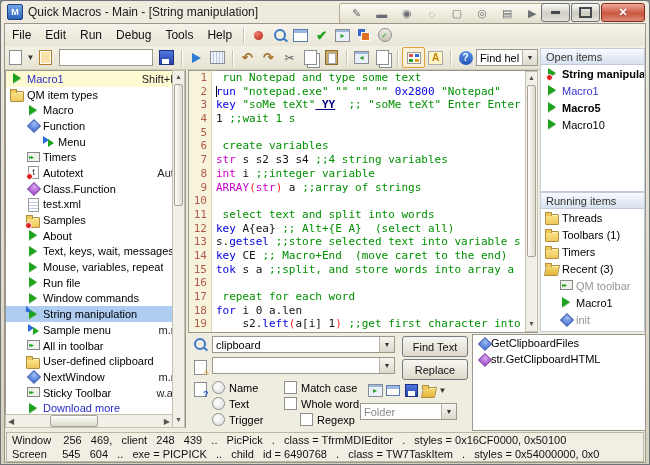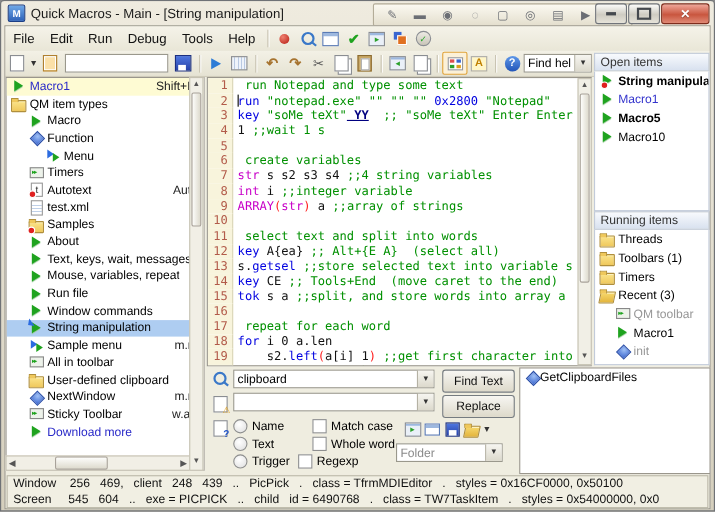--- a/index.html
+++ b/index.html
@@ -269,20 +269,24 @@
           <div class="trow" style="padding-left: 20px;">
             <span class="ic ic-toolbar"></span>
             <span class="lab">Timers</span>
           </div>
           <div class="trow" style="padding-left: 20px;">
             <span class="ic ic-autotext"></span>
             <span class="lab">Autotext</span>
             <span class="rt">Autot</span>
           </div>
           <div class="trow" style="padding-left: 20px;">
+            <span class="ic ic-class-function"></span>
+            <span class="lab">Class.Function</span>
+          </div>
+          <div class="trow" style="padding-left: 20px;">
             <span class="ic ic-xml"></span>
             <span class="lab">test.xml</span>
           </div>
           <div class="trow" style="padding-left: 20px;">
             <span class="ic ic-folder-badge">
               <span class="bdg"></span>
             </span>
             <span class="lab">Samples</span>
           </div>
           <div class="trow" style="padding-left: 20px;">
@@ -355,21 +359,21 @@
           <div class="eline"><span class="lnum">4</span><span class="lcode"><span class="sg-n">1 </span><span class="sg-g">;;wait 1 s</span></span></div>
           <div class="eline"><span class="lnum">5</span><span class="lcode"></span></div>
           <div class="eline"><span class="lnum">6</span><span class="lcode"><span class="sg-g"> create variables</span></span></div>
           <div class="eline"><span class="lnum">7</span><span class="lcode"><span class="sg-t">str</span><span class="sg-n"> s s2 s3 s4 </span><span class="sg-g">;;4 string variables</span></span></div>
           <div class="eline"><span class="lnum">8</span><span class="lcode"><span class="sg-t">int</span><span class="sg-n"> i </span><span class="sg-g">;;integer variable</span></span></div>
           <div class="eline"><span class="lnum">9</span><span class="lcode"><span class="sg-t">ARRAY</span><span class="sg-p">(</span><span class="sg-t">str</span><span class="sg-p">)</span><span class="sg-n"> a </span><span class="sg-g">;;array of strings</span></span></div>
           <div class="eline"><span class="lnum">10</span><span class="lcode"></span></div>
           <div class="eline"><span class="lnum">11</span><span class="lcode"><span class="sg-g"> select text and split into words</span></span></div>
           <div class="eline"><span class="lnum">12</span><span class="lcode"><span class="sg-b">key</span><span class="sg-n"> A{ea} </span><span class="sg-g">;; Alt+{E A}  (select all)</span></span></div>
           <div class="eline"><span class="lnum">13</span><span class="lcode"><span class="sg-n">s.</span><span class="sg-b">getsel</span><span class="sg-n"> </span><span class="sg-g">;;store selected text into variable s</span></span></div>
-          <div class="eline"><span class="lnum">14</span><span class="lcode"><span class="sg-b">key</span><span class="sg-n"> CE </span><span class="sg-g">;; Tools+End  (move caret to the end)</span></span></div>
+          <div class="eline"><span class="lnum">14</span><span class="lcode"><span class="sg-b">key</span><span class="sg-n"> CE </span><span class="sg-g">;; Macro+End  (move caret to the end)</span></span></div>
           <div class="eline"><span class="lnum">15</span><span class="lcode"><span class="sg-b">tok</span><span class="sg-n"> s a </span><span class="sg-g">;;split, and store words into array a</span></span></div>
           <div class="eline"><span class="lnum">16</span><span class="lcode"></span></div>
           <div class="eline"><span class="lnum">17</span><span class="lcode"><span class="sg-g"> repeat for each word</span></span></div>
           <div class="eline"><span class="lnum">18</span><span class="lcode"><span class="sg-b">for</span><span class="sg-n"> i 0 a.len</span></span></div>
           <div class="eline"><span class="lnum">19</span><span class="lcode"><span class="sg-n">    s2.</span><span class="sg-b">left</span><span class="sg-p">(</span><span class="sg-n">a[i] 1</span><span class="sg-p">)</span><span class="sg-n"> </span><span class="sg-g">;;get first character into s2</span></span></div>
           <div class="eline"><span class="lnum">20</span><span class="lcode"><span class="sg-n">    s2.</span><span class="sg-b">ucase</span><span class="sg-n"> </span><span class="sg-g">;;make it uppercase</span></span></div>
         </div>
     <div class="vscroll" style="left:520px;top:47px;height:261px;">
       <div class="varr">▲</div>
       <div class="vthumb" style="height:170px;"></div>
@@ -465,21 +469,21 @@
           </div>
       <div id="checks">
             <div class="optrow" style="left: 96px; top: 47px;">
               <span class="cbox"></span>
               <span>Match case</span>
             </div>
             <div class="optrow" style="left: 96px; top: 63px;">
               <span class="cbox"></span>
               <span>Whole word</span>
             </div>
-            <div class="optrow" style="left: 83px; top: 79px; text-align: center;">
+            <div class="optrow" style="left: 112px; top: 79px; text-align: center;">
               <span class="cbox"></span>
               <span>Regexp</span>
             </div>
           </div>
       <div style="position:absolute;left:178px;top:48px;display:flex;align-items:center;">
         <span class="fpi">
               <span class="winarrow">▸</span>
             </span>
         <span class="fpi">
               <span class="dlgbox" style="width:12px;height:9px;"></span>
@@ -496,20 +500,24 @@
         <span class="cval" style="color:#8a8a8a;">Folder</span>
         <span class="cbtn">▼</span>
       </div>
     </div>
 
     <div id="results">
           <div class="rrow">
             <span class="ic ic-function"></span>
             <span class="lab">GetClipboardFiles</span>
           </div>
+          <div class="rrow">
+            <span class="ic ic-class-function"></span>
+            <span class="lab">str.GetClipboardHTML</span>
+          </div>
         </div>
 
     <div id="statusbar">
       <div class="sline">Window    256   469,   client   248   439   ..   PicPick   .   class = TfrmMDIEditor   .   styles = 0x16CF0000, 0x50100</div>
       <div class="sline">Screen     545   604   ..   exe = PICPICK   ..   child   id = 6490768   .   class = TW7TaskItem   .   styles = 0x54000000, 0x0</div>
     </div>
 
   </div>
 </div>
 </div>

